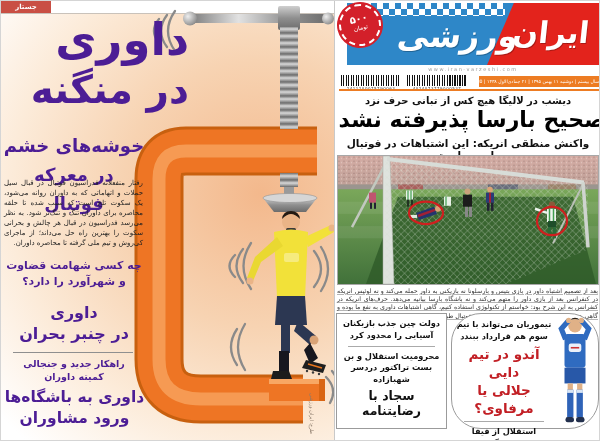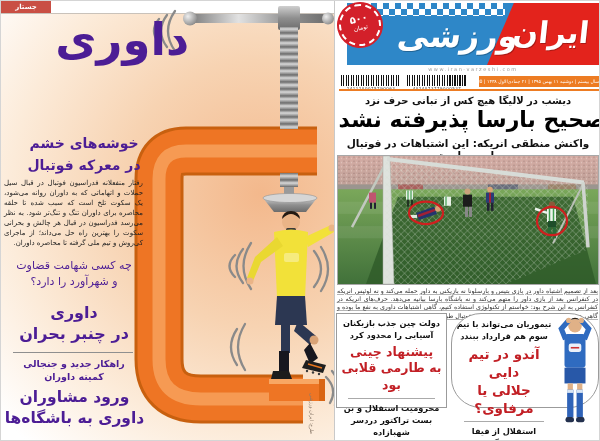--- a/index.html
+++ b/index.html
@@ -9,25 +9,25 @@
   .left-bg{position:absolute;left:0;top:13px;width:333px;height:428px;
            background:radial-gradient(ellipse at 78% 42%, #f3b88c 0%, #f7d3b2 38%, #fcebd9 68%, #ffffff 95%);}
   .clamp-svg{position:absolute;left:0;top:0;width:333px;height:441px;z-index:2;pointer-events:none;}
   .corner-tab{position:absolute;left:0;top:0;width:50px;height:12px;background:#c94f44;z-index:5;
               color:#fff;font-size:7px;font-weight:bold;text-align:center;line-height:12px;direction:rtl;}
   .top-rule{position:absolute;left:0;top:12px;width:333px;height:1px;background:#c9c2ba;z-index:1;}
   .lp-text{position:absolute;z-index:3;direction:rtl;color:#4c1d95;}
   .hl-main{left:6px;top:16px;width:182px;text-align:right;font-weight:bold;line-height:1;}
   .hl-main .l1{display:block;font-size:45px;}
   .hl-main .l2{display:block;font-size:39px;margin-top:8px;}
-  .lp-sub{left:12px;top:131px;width:142px;text-align:center;font-weight:bold;font-size:14px;line-height:1.6;}
+  .lp-sub{left:2px;top:131px;width:142px;text-align:center;font-weight:bold;font-size:18px;line-height:1.6;}
   .lp-sub span{display:block;}
   .lp-par{left:3px;top:178px;width:139px;font-size:7px;line-height:1.42;text-align:justify;color:#222;
           text-decoration-color:#9a9a9a;}
-  .lp-question{left:2px;top:257px;width:142px;text-align:center;font-weight:normal;font-size:11px;line-height:1.45;}
+  .lp-question{left:2px;top:257px;width:142px;text-align:center;font-weight:bold;font-size:11px;line-height:1.45;}
   .lp-question span{display:block;}
   .lp-crisis{left:2px;top:302px;width:142px;text-align:center;font-weight:bold;line-height:1.3;}
   .lp-crisis span{display:block;font-size:16px;}
   .lp-div{position:absolute;left:12px;top:351px;width:120px;height:1px;background:#8f8f8f;z-index:3;}
   .lp-kicker2{left:2px;top:356px;width:142px;text-align:center;font-weight:bold;font-size:9.5px;line-height:1.4;}
   .lp-kicker2 span{display:block;}
   .lp-advisors{left:0px;top:386px;width:147px;text-align:center;font-weight:bold;line-height:1.35;}
   .lp-advisors span{display:block;font-size:15.5px;}
   .lp-credit{position:absolute;left:314px;top:392px;font-size:5px;color:#8a7a6a;z-index:3;
              transform:rotate(90deg);transform-origin:left top;direction:rtl;white-space:nowrap;}
@@ -63,21 +63,21 @@
   .story-kicker{position:absolute;left:10px;top:94px;width:246px;text-align:center;font-weight:bold;
            font-size:10px;direction:rtl;color:#111;}
   .story-hl{position:absolute;left:0;top:106px;width:314px;text-align:center;font-weight:bold;
            font-size:22px;direction:rtl;color:#000;}
   .story-sub{position:absolute;left:5px;top:136px;width:256px;text-align:center;font-weight:bold;
            font-size:10.5px;direction:rtl;color:#111;}
   .photo{position:absolute;left:2px;top:154px;width:260px;height:128px;border:1px solid #a8a8a8;background:#6f9e52;}
   .photo svg{display:block;width:100%;height:100%;}
   .caption{position:absolute;left:2px;top:286px;width:261px;font-size:6.3px;line-height:1.3;text-align:justify;
            direction:rtl;color:#333;text-decoration:underline;text-decoration-color:#b5b5b5;}
-  .nbox{position:absolute;top:312px;height:95px;border:1px solid #9b9b9b;box-sizing:border-box;background:#fff;}
+  .nbox{position:absolute;top:312px;height:116px;border:1px solid #9b9b9b;box-sizing:border-box;background:#fff;}
   .box-taremi{left:1px;width:111px;}
   .box-ando{left:116px;width:148px;border-radius:30px;}
   .nbox .inner{position:absolute;inset:3px;text-align:center;direction:rtl;}
   .bk{font-weight:bold;font-size:8.2px;line-height:1.5;color:#111;}
   .bh-red{font-weight:bold;color:#c21f25;line-height:1.35;margin-top:2px;}
   .bh-red span{display:block;font-size:12.5px;}
   .box-ando .bh-red span{font-size:13.5px;}
   .bdiv{height:1px;background:#aaa;margin:4px 8px;}
   .bk2{font-weight:bold;font-size:8.2px;line-height:1.45;color:#111;}
   .bh-black{font-weight:bold;font-size:12.5px;color:#101010;margin-top:2px;}
@@ -177,20 +177,21 @@
     </g>
   </svg>
 
   <div class="corner-tab">
     <span>جستار</span>
   </div>
   <div class="top-rule"></div>
 
   <div class="lp-text hl-main">
     <span class="l1">داوری</span>
+    <span class="l2">در منگنه</span>
   </div>
 
   <div class="lp-text lp-sub">
     <span>خوشه‌های خشم</span>
     <span>در معرکه فوتبال</span>
   </div>
 
   <div class="lp-text lp-par">رفتار منفعلانه فدراسیون فوتبال در قبال سیل حملات و اتهاماتی که به داوران روانه می‌شود، یک سکوت تلخ است که سبب شده تا حلقه محاصره برای داوران تنگ و تنگ‌تر شود. به نظر می‌رسد فدراسیون در قبال هر چالش و بحرانی سکوت را بهترین راه حل می‌داند؛ از ماجرای کی‌روش و تیم ملی گرفته تا محاصره داوران.</div>
 
   <div class="lp-text lp-question">
@@ -204,22 +205,22 @@
   </div>
 
   <div class="lp-div"></div>
 
   <div class="lp-text lp-kicker2">
     <span>راهکار جدید و جنجالی</span>
     <span>کمیته داوران</span>
   </div>
 
   <div class="lp-text lp-advisors">
+    <span>داوری به باشگاه‌ها</span>
     <span>ورود مشاوران</span>
-    <span>داوری به باشگاه‌ها</span>
   </div>
 
   <div class="lp-credit">طرح: ایران ورزشی</div>
 
   <div class="v-divider"></div>
 
   <div class="right-col">
 
     <div class="masthead">
       <div class="logo-red"></div>
@@ -333,24 +334,20 @@
           <ellipse cx="214" cy="64" rx="15" ry="14" fill="none" stroke="#d01f1f" stroke-width="2.2"></ellipse>
         </g>
       </svg>
     </div>
 
     <div class="caption">بعد از تصمیم اشتباه داور در بازی بتیس و بارسلونا نه بازیکنی به داور حمله می‌کند و نه لوئیس انریکه در کنفرانس بعد از بازی داور را متهم می‌کند و نه باشگاه بارسا بیانیه می‌دهد. حرف‌های انریکه در کنفرانس به این شرح بود: خواستم از تکنولوژی استفاده کنیم، گاهی اشتباهات داوری به نفع ما بوده و گاهی هم به ضرر ما تمام شده. این اشتباهات در فوتبال طبیعی است.</div>
 
     <div class="nbox box-taremi">
       <div class="inner">
         <div class="bk">دولت چین جذب بازیکنان آسیایی را محدود کرد</div>
-        <div class="bh-red">
-          <span>پیشنهاد چینی</span>
-          <span>به طارمی قلابی بود</span>
-        </div>
         <div class="bdiv"></div>
         <div class="bk2">محرومیت استقلال و بن بست تراکتور دردسر شهبازاده</div>
         <div class="bh-black">سجاد با رضایتنامه</div>
       </div>
     </div>
 
     <div class="nbox box-ando">
       <div class="ando-text">
         <div class="bk">تیموریان می‌تواند با تیم سوم هم قرارداد ببندد</div>
         <div class="bh-red">

